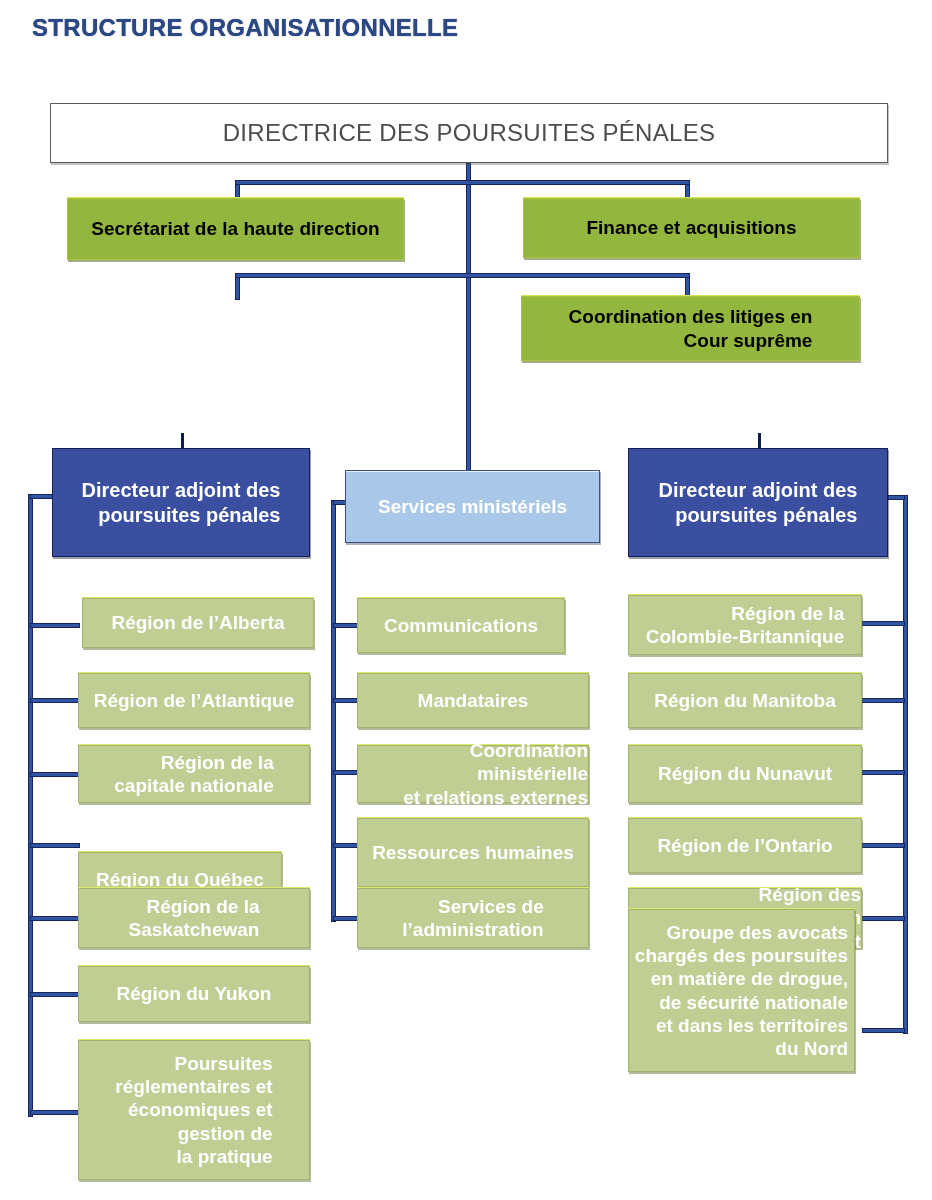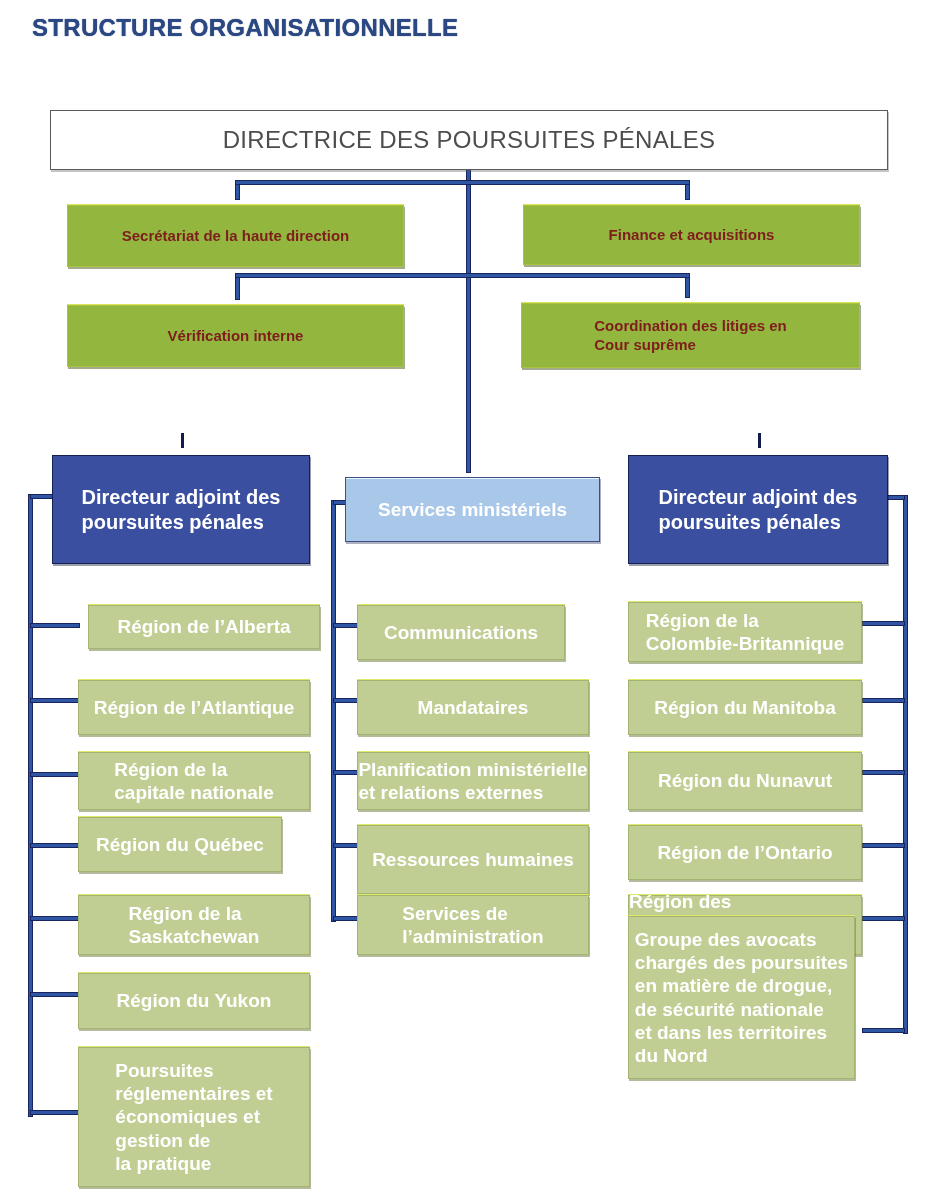--- a/index.html
+++ b/index.html
@@ -7,31 +7,31 @@
     position:relative;width:932px;height:1200px;background:#ffffff;overflow:hidden;
     font-family:"Liberation Sans","DejaVu Sans",sans-serif;
   }
   #page-title{
     position:absolute;left:32px;top:14px;
     font-size:24px;font-weight:bold;letter-spacing:.3px;color:#2a4884;
     text-shadow:0 0 1px #17295e;
   }
   .box{
     position:absolute;display:flex;align-items:center;justify-content:center;
-    text-align:left;box-sizing:border-box;margin-top:7px;
+    text-align:right;box-sizing:border-box;
   }
   .lbl{white-space:pre-line;line-height:1.22;}
   .root{
     background:#ffffff;border:1px solid #595a5c;color:#4d4d4f;
     font-size:24px;letter-spacing:.3px;
     box-shadow:1px 2px 0 rgba(90,90,90,.35);
   }
   .green{
-    background:#93b63e;border:1px solid #aac23d;color:#7f1d1d;
-    font-size:15px;font-weight:600;
+    background:#93b63e;border:1px solid #aac23d;color:#000000;
+    font-size:19px;font-weight:600;
     box-shadow:0 -1px 0 #d9e65a,1px 2px 0 rgba(70,90,25,.5);
   }
   .sage{
     background:#c0ce94;border:1px solid #a3b470;color:#ffffff;
     font-size:19px;font-weight:600;
     box-shadow:0 -1px 0 #dde967,1px 2px 0 rgba(105,120,55,.5);
   }
   .blue{
     background:#3a4f9f;border:1px solid #141f55;color:#ffffff;
     font-size:20px;font-weight:600;
@@ -95,51 +95,48 @@
   <div class="box root" style="left:50px;top:103px;width:838px;height:60px">
     <span class="lbl">DIRECTRICE DES POURSUITES PÉNALES</span>
   </div>
 
   <div class="box green" style="left:67px;top:198px;width:337px;height:62px">
     <span class="lbl">Secrétariat de la haute direction</span>
   </div>
   <div class="box green" style="left:523px;top:198px;width:337px;height:60px">
     <span class="lbl">Finance et acquisitions</span>
   </div>
-  <div class="box green" style="left:67px;top:298px;width:337px;height:62px">
-    <span class="lbl">Vérification interne</span>
-  </div>
   <div class="box green" style="left:521px;top:296px;width:339px;height:65px">
     <span class="lbl">Coordination des litiges en
 Cour suprême</span>
   </div>
 
   <div class="box blue" style="left:52px;top:448px;width:258px;height:109px">
     <span class="lbl">Directeur adjoint des
 poursuites pénales</span>
   </div>
-  <div class="box lightblue" style="left:345px;top:470px;width:255px;height:65px">
+  <div class="box lightblue" style="left:345px;top:470px;width:255px;height:73px">
     <span class="lbl">Services ministériels</span>
   </div>
   <div class="box blue" style="left:628px;top:448px;width:260px;height:109px">
     <span class="lbl">Directeur adjoint des
 poursuites pénales</span>
   </div>
 
-  <div class="box sage" style="left:88px;top:598px;width:232px;height:44px">
+  <div class="box sage" style="left:82px;top:598px;width:232px;height:50px">
     <span class="lbl">Région de l’Alberta</span>
   </div>
   <div class="box sage" style="left:78px;top:673px;width:232px;height:55px">
     <span class="lbl">Région de l’Atlantique</span>
   </div>
   <div class="box sage" style="left:78px;top:745px;width:232px;height:58px">
     <span class="lbl">Région de la
 capitale nationale</span>
   </div>
-  <div class="box sage" style="left:78px;top:810px;width:204px;height:55px">
+  <div class="box sage" style="left:78px;top:852px;width:204px;height:55px">
     <span class="lbl">Région du Québec</span>
   </div>
   <div class="box sage" style="left:78px;top:888px;width:232px;height:60px">
     <span class="lbl">Région de la
 Saskatchewan</span>
   </div>
   <div class="box sage" style="left:78px;top:966px;width:232px;height:56px">
     <span class="lbl">Région du Yukon</span>
   </div>
   <div class="box sage" style="left:78px;top:1040px;width:232px;height:140px">
@@ -150,21 +147,21 @@
 la pratique</span>
   </div>
 
   <div class="box sage" style="left:357px;top:598px;width:208px;height:55px">
     <span class="lbl">Communications</span>
   </div>
   <div class="box sage" style="left:357px;top:673px;width:232px;height:55px">
     <span class="lbl">Mandataires</span>
   </div>
   <div class="box sage" style="left:357px;top:745px;width:232px;height:58px">
-    <span class="lbl">Planification ministérielle
+    <span class="lbl">Coordination ministérielle
 et relations externes</span>
   </div>
   <div class="box sage" style="left:357px;top:818px;width:232px;height:69px">
     <span class="lbl">Ressources humaines</span>
   </div>
   <div class="box sage" style="left:357px;top:888px;width:232px;height:60px">
     <span class="lbl">Services de
 l’administration</span>
   </div>
 

